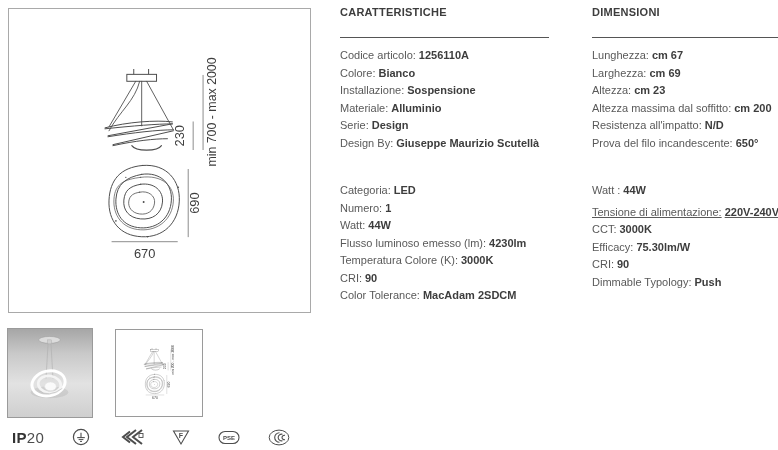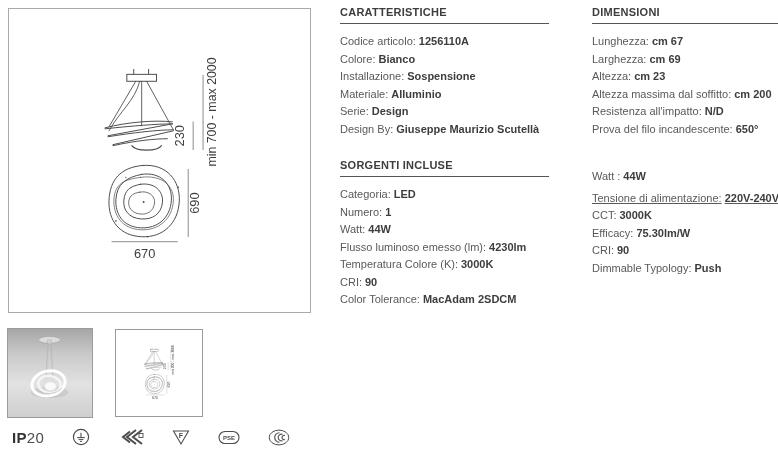--- a/index.html
+++ b/index.html
@@ -4,21 +4,21 @@
 <style>
   html,body{margin:0;padding:0;background:#fff;font-family:"Liberation Sans",sans-serif;}
   .sheet{position:relative;width:778px;height:450px;background:#fff;overflow:hidden;}
 
   .drawing-box{position:absolute;left:8px;top:8px;width:303px;height:305px;border:1px solid #a9a9a9;background:#fff;box-sizing:border-box;}
   .drawing-box svg{width:100%;height:100%;display:block;}
 
   .col{position:absolute;top:6px;}
   .col-a{left:340px;width:209px;}
   .col-b{left:592px;width:208px;}
-  section.spec h3{margin:0;font-size:11px;font-weight:700;color:#3d3d3d;letter-spacing:.25px;padding-bottom:5px;border-bottom:1px solid #555;}
+  section.spec h3{margin:0;font-size:11px;font-weight:700;color:#3d3d3d;letter-spacing:.25px;padding-bottom:19px;border-bottom:1px solid #555;}
   section.spec .rows{padding-top:9px;}
   section.spec + section.spec{margin-top:21px;}
   .row{font-size:11px;line-height:17.5px;color:#595959;white-space:nowrap;}
   .row .val{font-weight:700;color:#3d3d3d;margin-left:3px;}
   .row.gap{margin-top:4px;text-decoration:underline;}
 
   .thumb{position:absolute;box-sizing:border-box;border:1px solid #9a9a9a;}
   .thumb.photo{left:7px;top:328px;width:86px;height:90px;background:linear-gradient(180deg,#a6a6a6 0%,#c9c9c9 28%,#e2e2e2 62%,#cfcfcf 100%);}
   .thumb.photo svg{width:100%;height:100%;display:block;}
   .thumb.mini{left:115px;top:329px;width:88px;height:88px;background:#fff;display:flex;align-items:center;justify-content:center;}
@@ -96,21 +96,20 @@
       <div class="rows">
         <div class="row"><span class="lbl">Codice articolo:</span><span class="val">1256110A</span></div>
         <div class="row"><span class="lbl">Colore:</span><span class="val">Bianco</span></div>
         <div class="row"><span class="lbl">Installazione:</span><span class="val">Sospensione</span></div>
         <div class="row"><span class="lbl">Materiale:</span><span class="val">Alluminio</span></div>
         <div class="row"><span class="lbl">Serie:</span><span class="val">Design</span></div>
         <div class="row"><span class="lbl">Design By:</span><span class="val">Giuseppe Maurizio Scutellà</span></div>
       </div>
     </section>
     <section class="spec">
-      <h3>SORGENTI INCLUSE</h3>
       <div class="rows">
         <div class="row"><span class="lbl">Categoria:</span><span class="val">LED</span></div>
         <div class="row"><span class="lbl">Numero:</span><span class="val">1</span></div>
         <div class="row"><span class="lbl">Watt:</span><span class="val">44W</span></div>
         <div class="row"><span class="lbl">Flusso luminoso emesso (lm):</span><span class="val">4230lm</span></div>
         <div class="row"><span class="lbl">Temperatura Colore (K):</span><span class="val">3000K</span></div>
         <div class="row"><span class="lbl">CRI:</span><span class="val">90</span></div>
         <div class="row"><span class="lbl">Color Tolerance:</span><span class="val">MacAdam 2SDCM</span></div>
       </div>
     </section>

